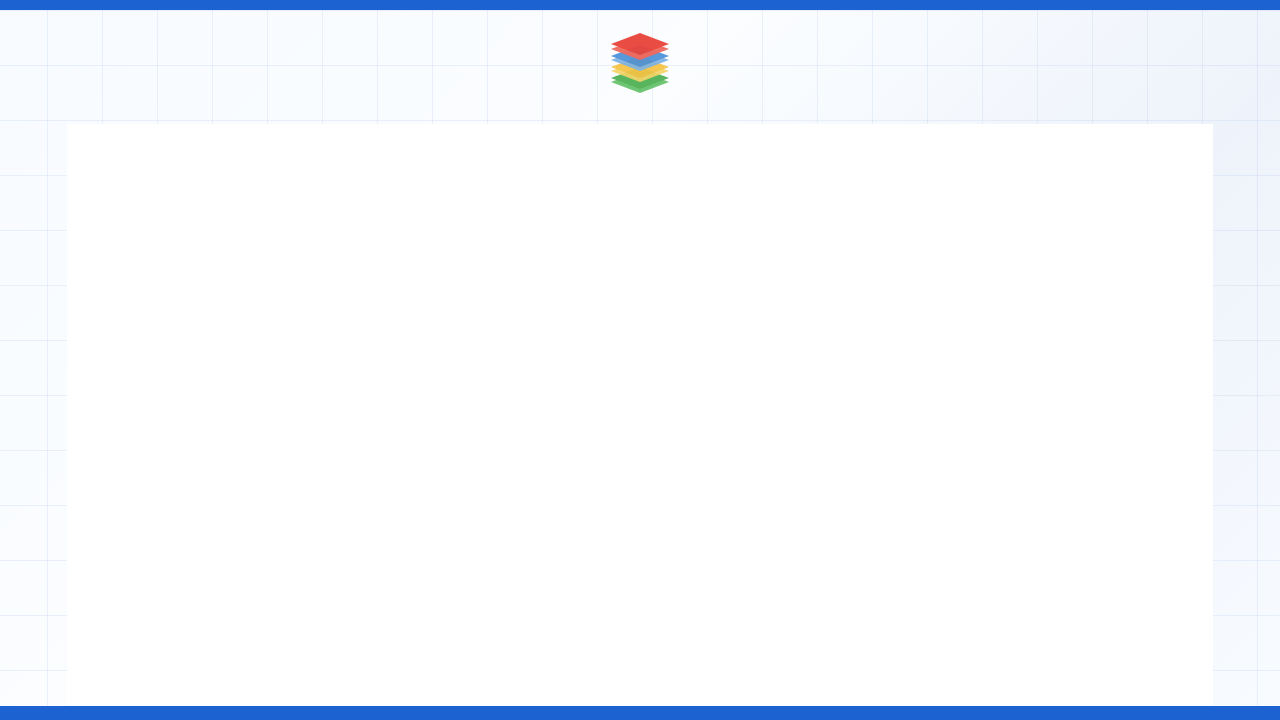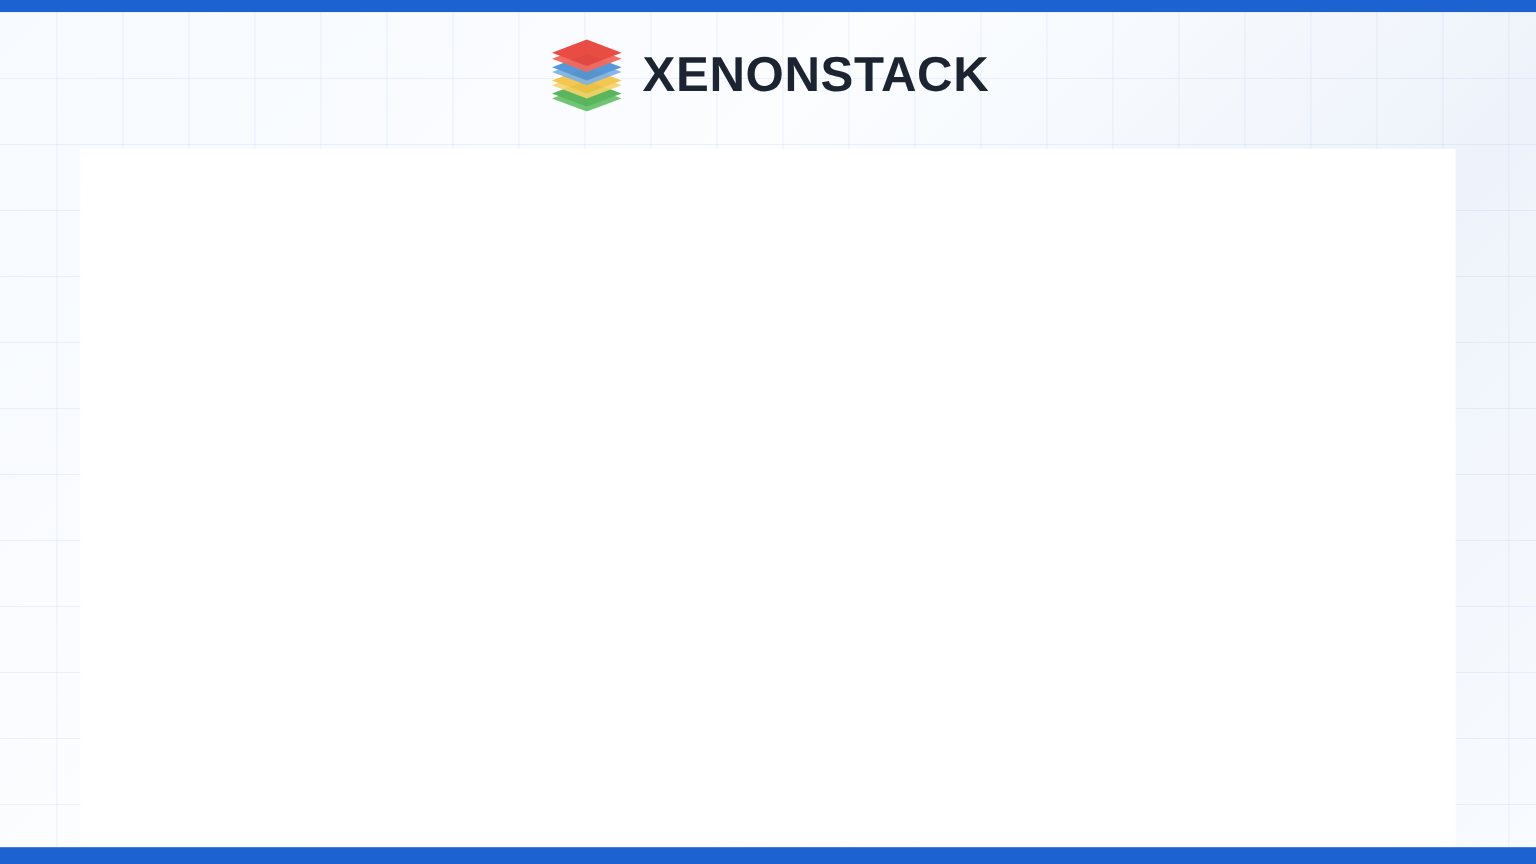--- a/index.html
+++ b/index.html
@@ -135,21 +135,20 @@
           <polygon points="33,18 62,29 33,40 4,29" fill="#7fb2e5"></polygon>
           <polygon points="33,14 62,25 33,36 4,25" fill="#4a90d9"></polygon>
         </g>
 
         <g opacity="0.96">
           <polygon points="33,7 62,18 33,29 4,18" fill="#ef6a5e"></polygon>
           <polygon points="33,2 62,13 33,24 4,13" fill="#e8453c"></polygon>
         </g>
       </svg>
     </div>
-    <div class="logo-text">XENONSTACK</div>
   </div>
 
   <div class="card"></div>
 
   <div class="img-input-icon">
     <svg viewBox="0 0 68 78" width="68" height="78">
       <rect x="1" y="1" width="64" height="64" rx="11" fill="#e8eef8"></rect>
       <circle cx="20" cy="21" r="9" fill="#f5b731"></circle>
 
       <path d="M34 10 H57 A2 2 0 0 1 59 12 V36" fill="none" stroke="#2ecc5c" stroke-width="2.6" stroke-dasharray="5 4" stroke-linecap="round"></path>

